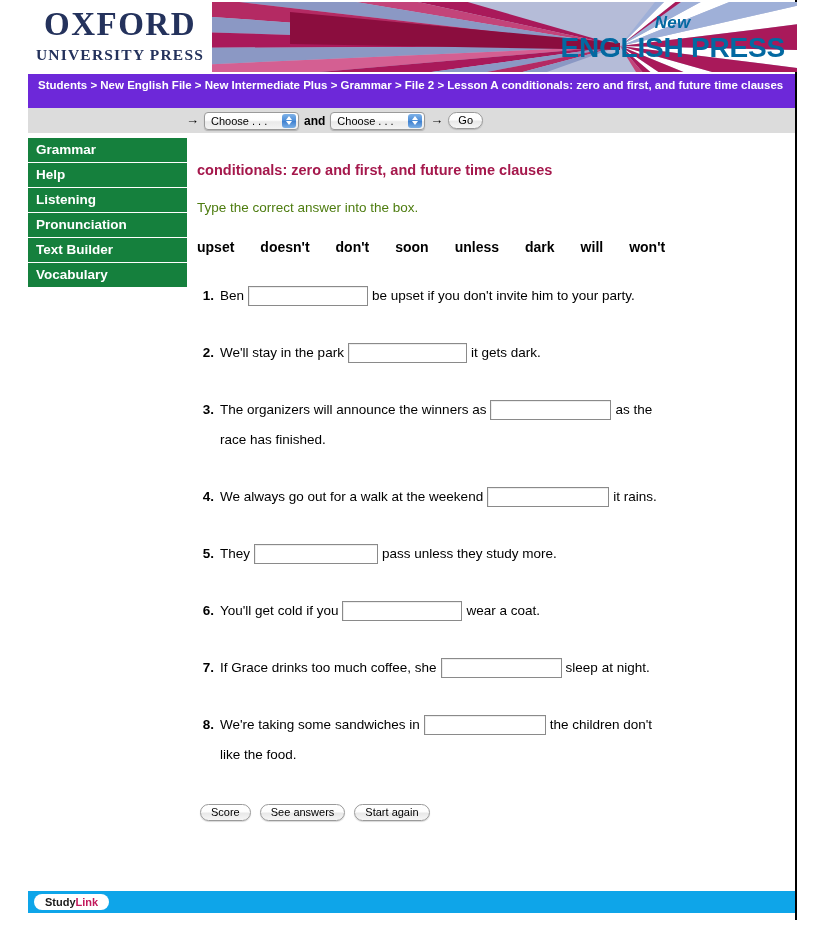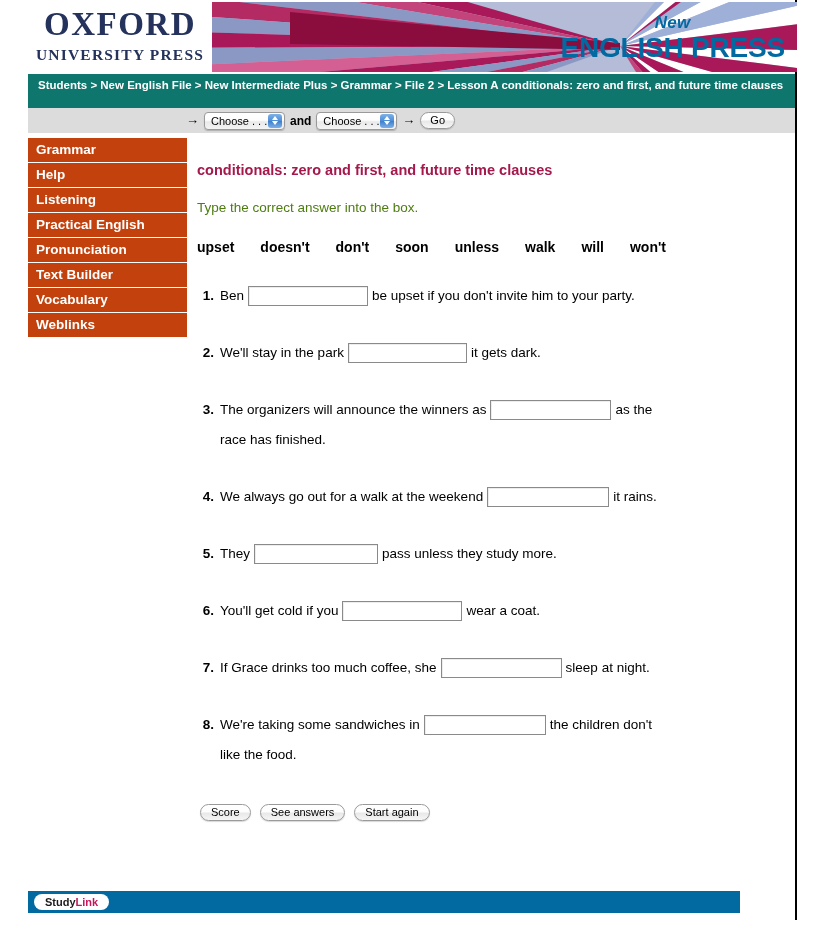--- a/index.html
+++ b/index.html
@@ -85,21 +85,21 @@
   }
   .nef-logo .ef {
     font-size: 28px;
     font-weight: 700;
     letter-spacing: -0.2px;
     margin-top: 3px;
   }
 
   
   .breadcrumb-bar {
-    background: #0f766e;
+    background: #6d28d9;
     color: #ffffff;
     padding: 4px 10px 6px 10px;
     font-size: 11.5px;
     font-weight: 700;
     line-height: 1.35;
     box-sizing: border-box;
     min-height: 34px;
   }
 
   
@@ -118,21 +118,21 @@
     color: #000;
     font-size: 13px;
     line-height: 1;
     padding-bottom: 2px;
   }
   .aqua-select {
     position: relative;
     display: inline-flex;
     align-items: center;
     height: 18px;
-    width: 81px;
+    width: 95px;
     background: linear-gradient(to bottom, #ffffff 0%, #fdfdfd 45%, #eaeaea 55%, #f4f4f4 100%);
     border: 1px solid #9a9a9a;
     border-radius: 4px;
     box-shadow: 0 1px 1px rgba(0,0,0,.20);
     font-size: 11px;
     color: #000;
     padding-left: 6px;
     box-sizing: border-box;
     cursor: default;
   }
@@ -180,21 +180,21 @@
     display: flex;
     align-items: flex-start;
   }
   .sidebar {
     width: 159px;
     flex: 0 0 159px;
     padding-top: 4px;
     box-sizing: border-box;
   }
   .nav-item {
-    background: #c2410c;
+    background: #15803d;
     color: #ffffff;
     font-size: 13.5px;
     font-weight: 700;
     padding: 4px 0 5px 8px;
     border-bottom: 1px solid #ffffff;
     cursor: pointer;
     user-select: none;
   }
 
   .content {
@@ -267,23 +267,23 @@
     box-shadow: 0 1px 1px rgba(0,0,0,.16);
     cursor: default;
     box-sizing: border-box;
   }
 
   
   .footer {
     position: absolute;
     left: 28px;
     top: 891px;
-    width: 712px;
+    width: 767px;
     height: 22px;
-    background: #0369a1;
+    background: #0ea5e9;
   }
   .studylink {
     position: absolute;
     left: 6px;
     top: 3px;
     height: 16px;
     padding: 0 11px;
     background: #ffffff;
     border-radius: 9px;
     font-size: 11px;
@@ -424,40 +424,38 @@
 
     <div class="go-btn">Go</div>
   </div>
 
   <div class="body-wrap">
 
     <nav class="sidebar">
       <div class="nav-item">Grammar</div>
       <div class="nav-item">Help</div>
       <div class="nav-item">Listening</div>
-      <div class="nav-item">Practical English</div>
       <div class="nav-item">Pronunciation</div>
       <div class="nav-item">Text Builder</div>
       <div class="nav-item">Vocabulary</div>
-      <div class="nav-item">Weblinks</div>
     </nav>
 
     <main class="content">
 
       <h1 class="ex-title">conditionals: zero and first, and future time clauses</h1>
 
       <p class="ex-instruction">Type the correct answer into the box.</p>
 
       <div class="wordbank">
         <span>upset</span>
         <span>doesn't</span>
         <span>don't</span>
         <span>soon</span>
         <span>unless</span>
-        <span>walk</span>
+        <span>dark</span>
         <span>will</span>
         <span>won't</span>
       </div>
 
       <div class="q-list" id="question-list">
           <div class="q-row"><span class="q-num">1.</span><span>Ben</span><input type="text" class="blank" style="width: 120px;"><span>be upset if you don't invite him to your party.</span></div>
           <div class="q-row"><span class="q-num">2.</span><span>We'll stay in the park</span><input type="text" class="blank" style="width: 119px;"><span>it gets dark.</span></div>
           <div class="q-row"><span class="q-num">3.</span><span>The organizers will announce the winners as</span><input type="text" class="blank" style="width: 121px;"><span>as the</span><div style="padding-left: 23px;">race has finished.</div></div>
           <div class="q-row"><span class="q-num">4.</span><span>We always go out for a walk at the weekend</span><input type="text" class="blank" style="width: 122px;"><span>it rains.</span></div>
           <div class="q-row"><span class="q-num">5.</span><span>They</span><input type="text" class="blank" style="width: 124px;"><span>pass unless they study more.</span></div>

